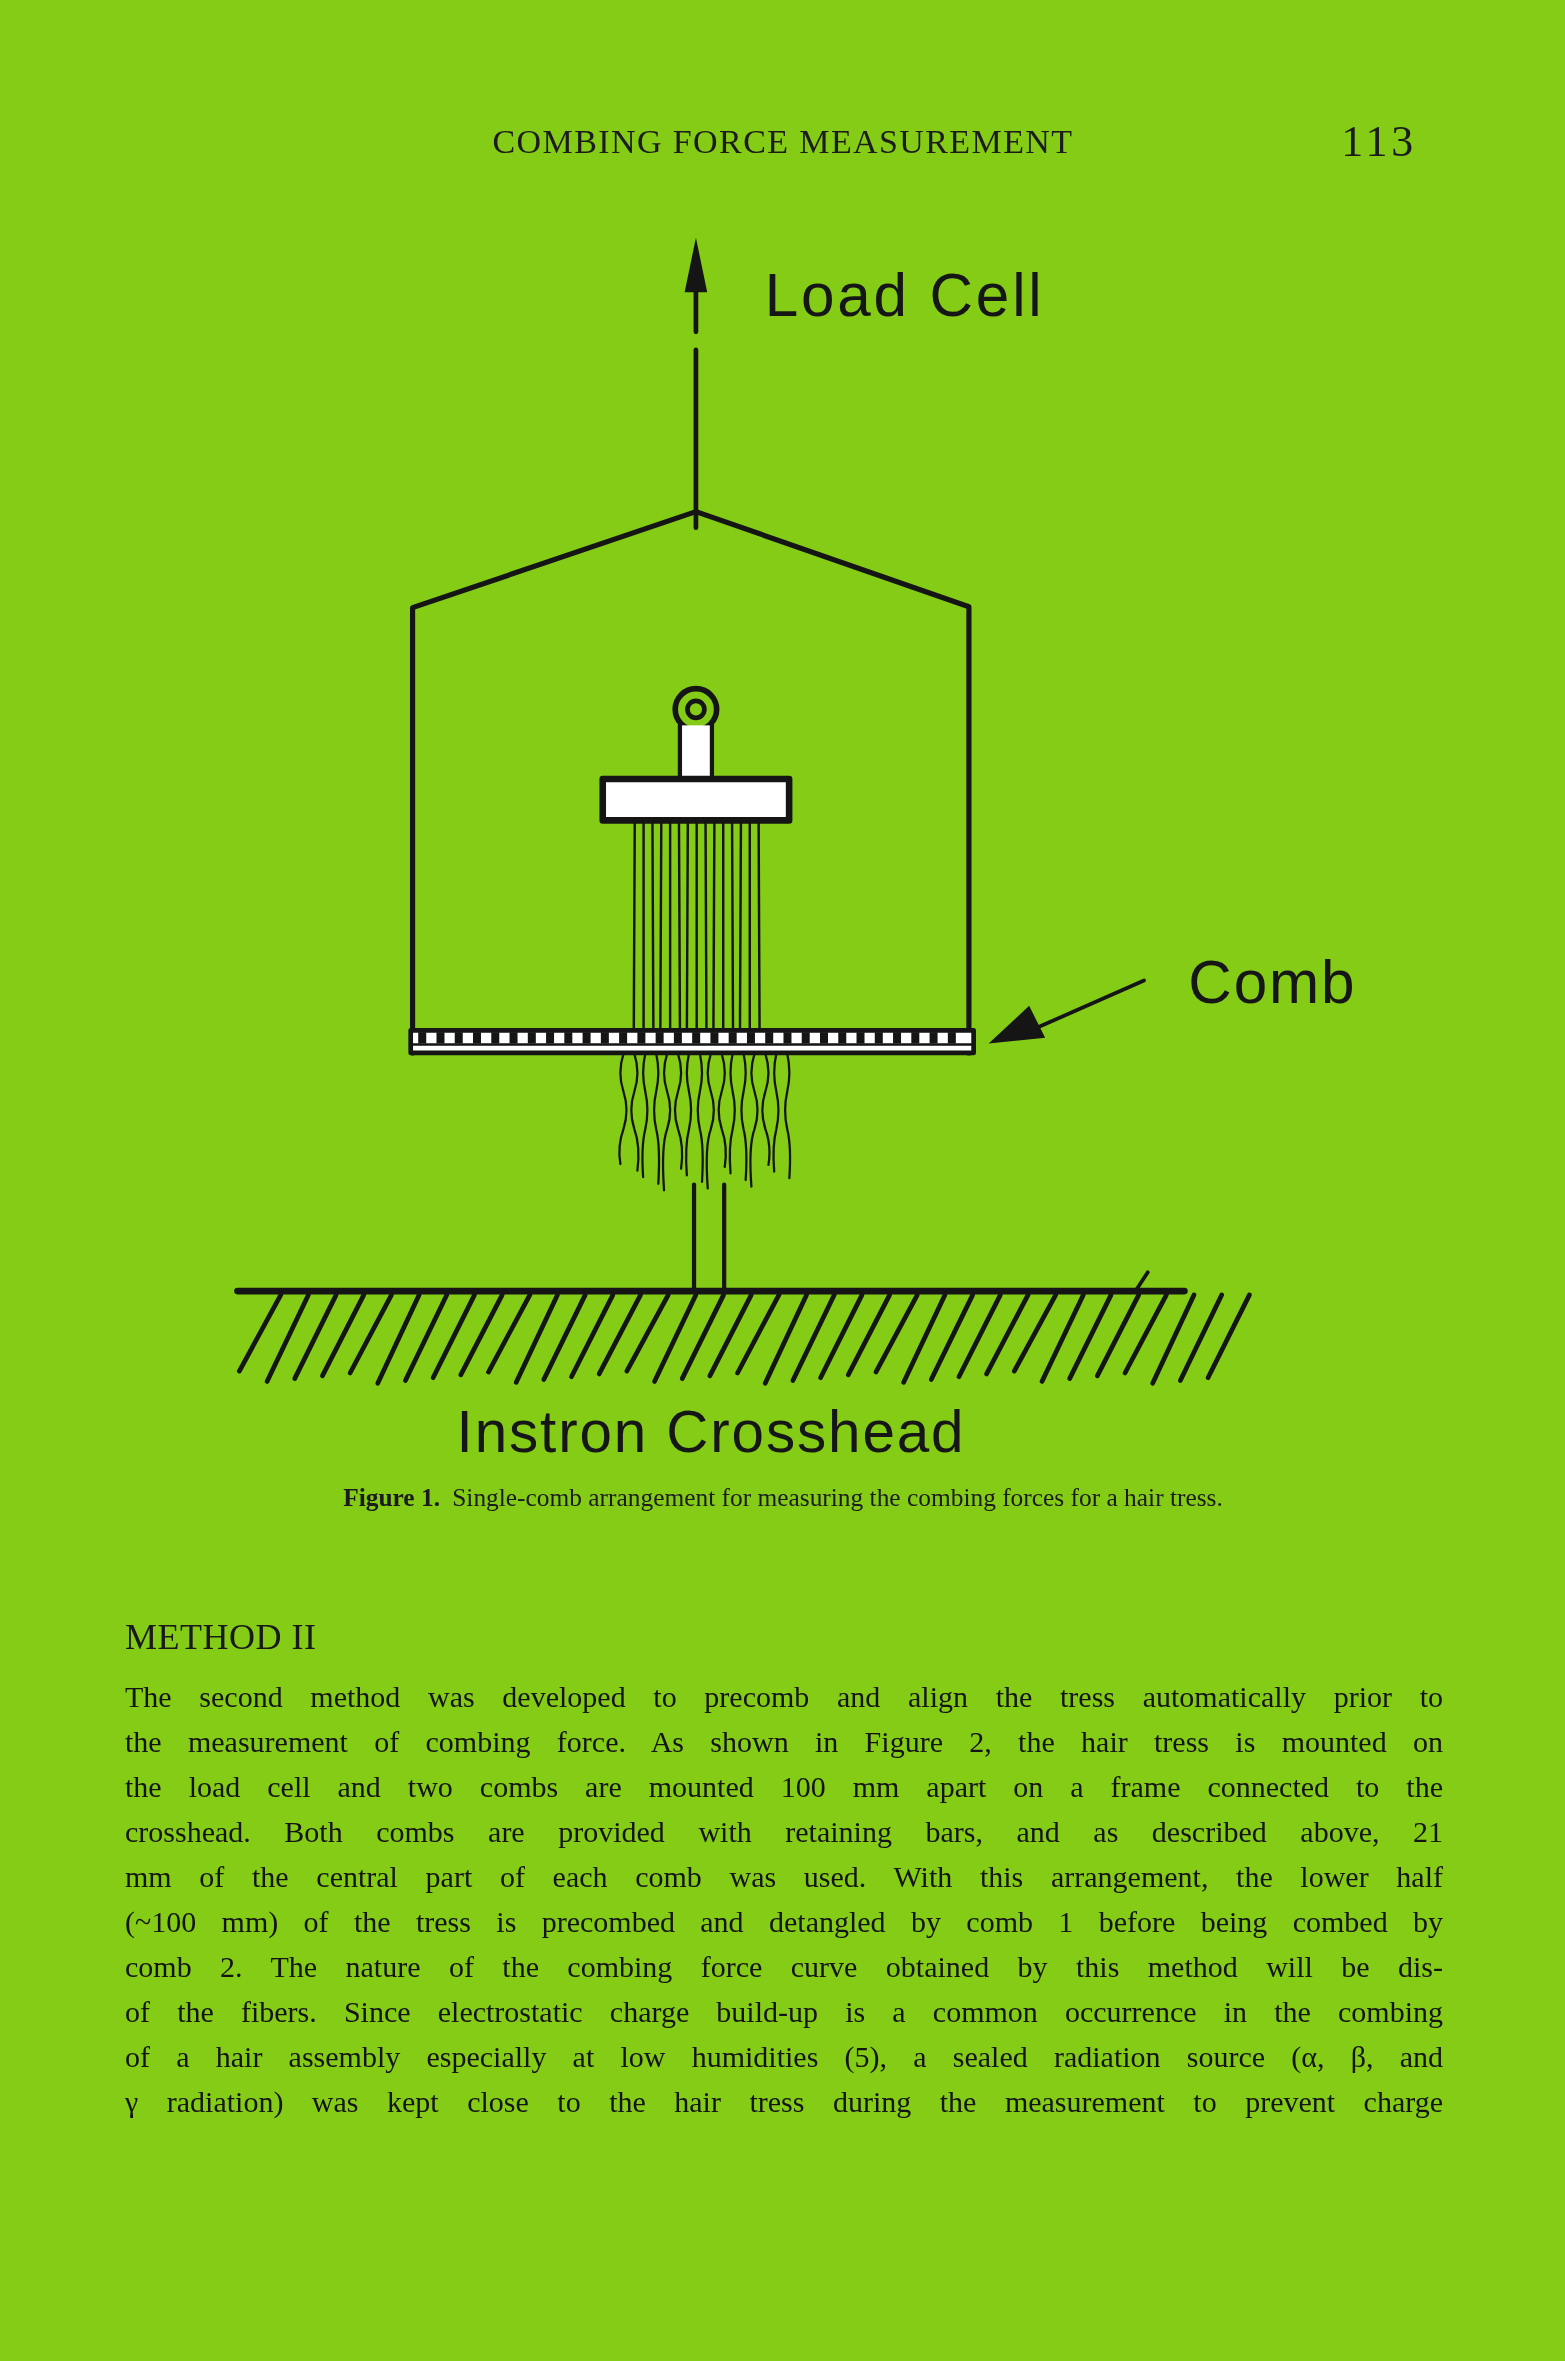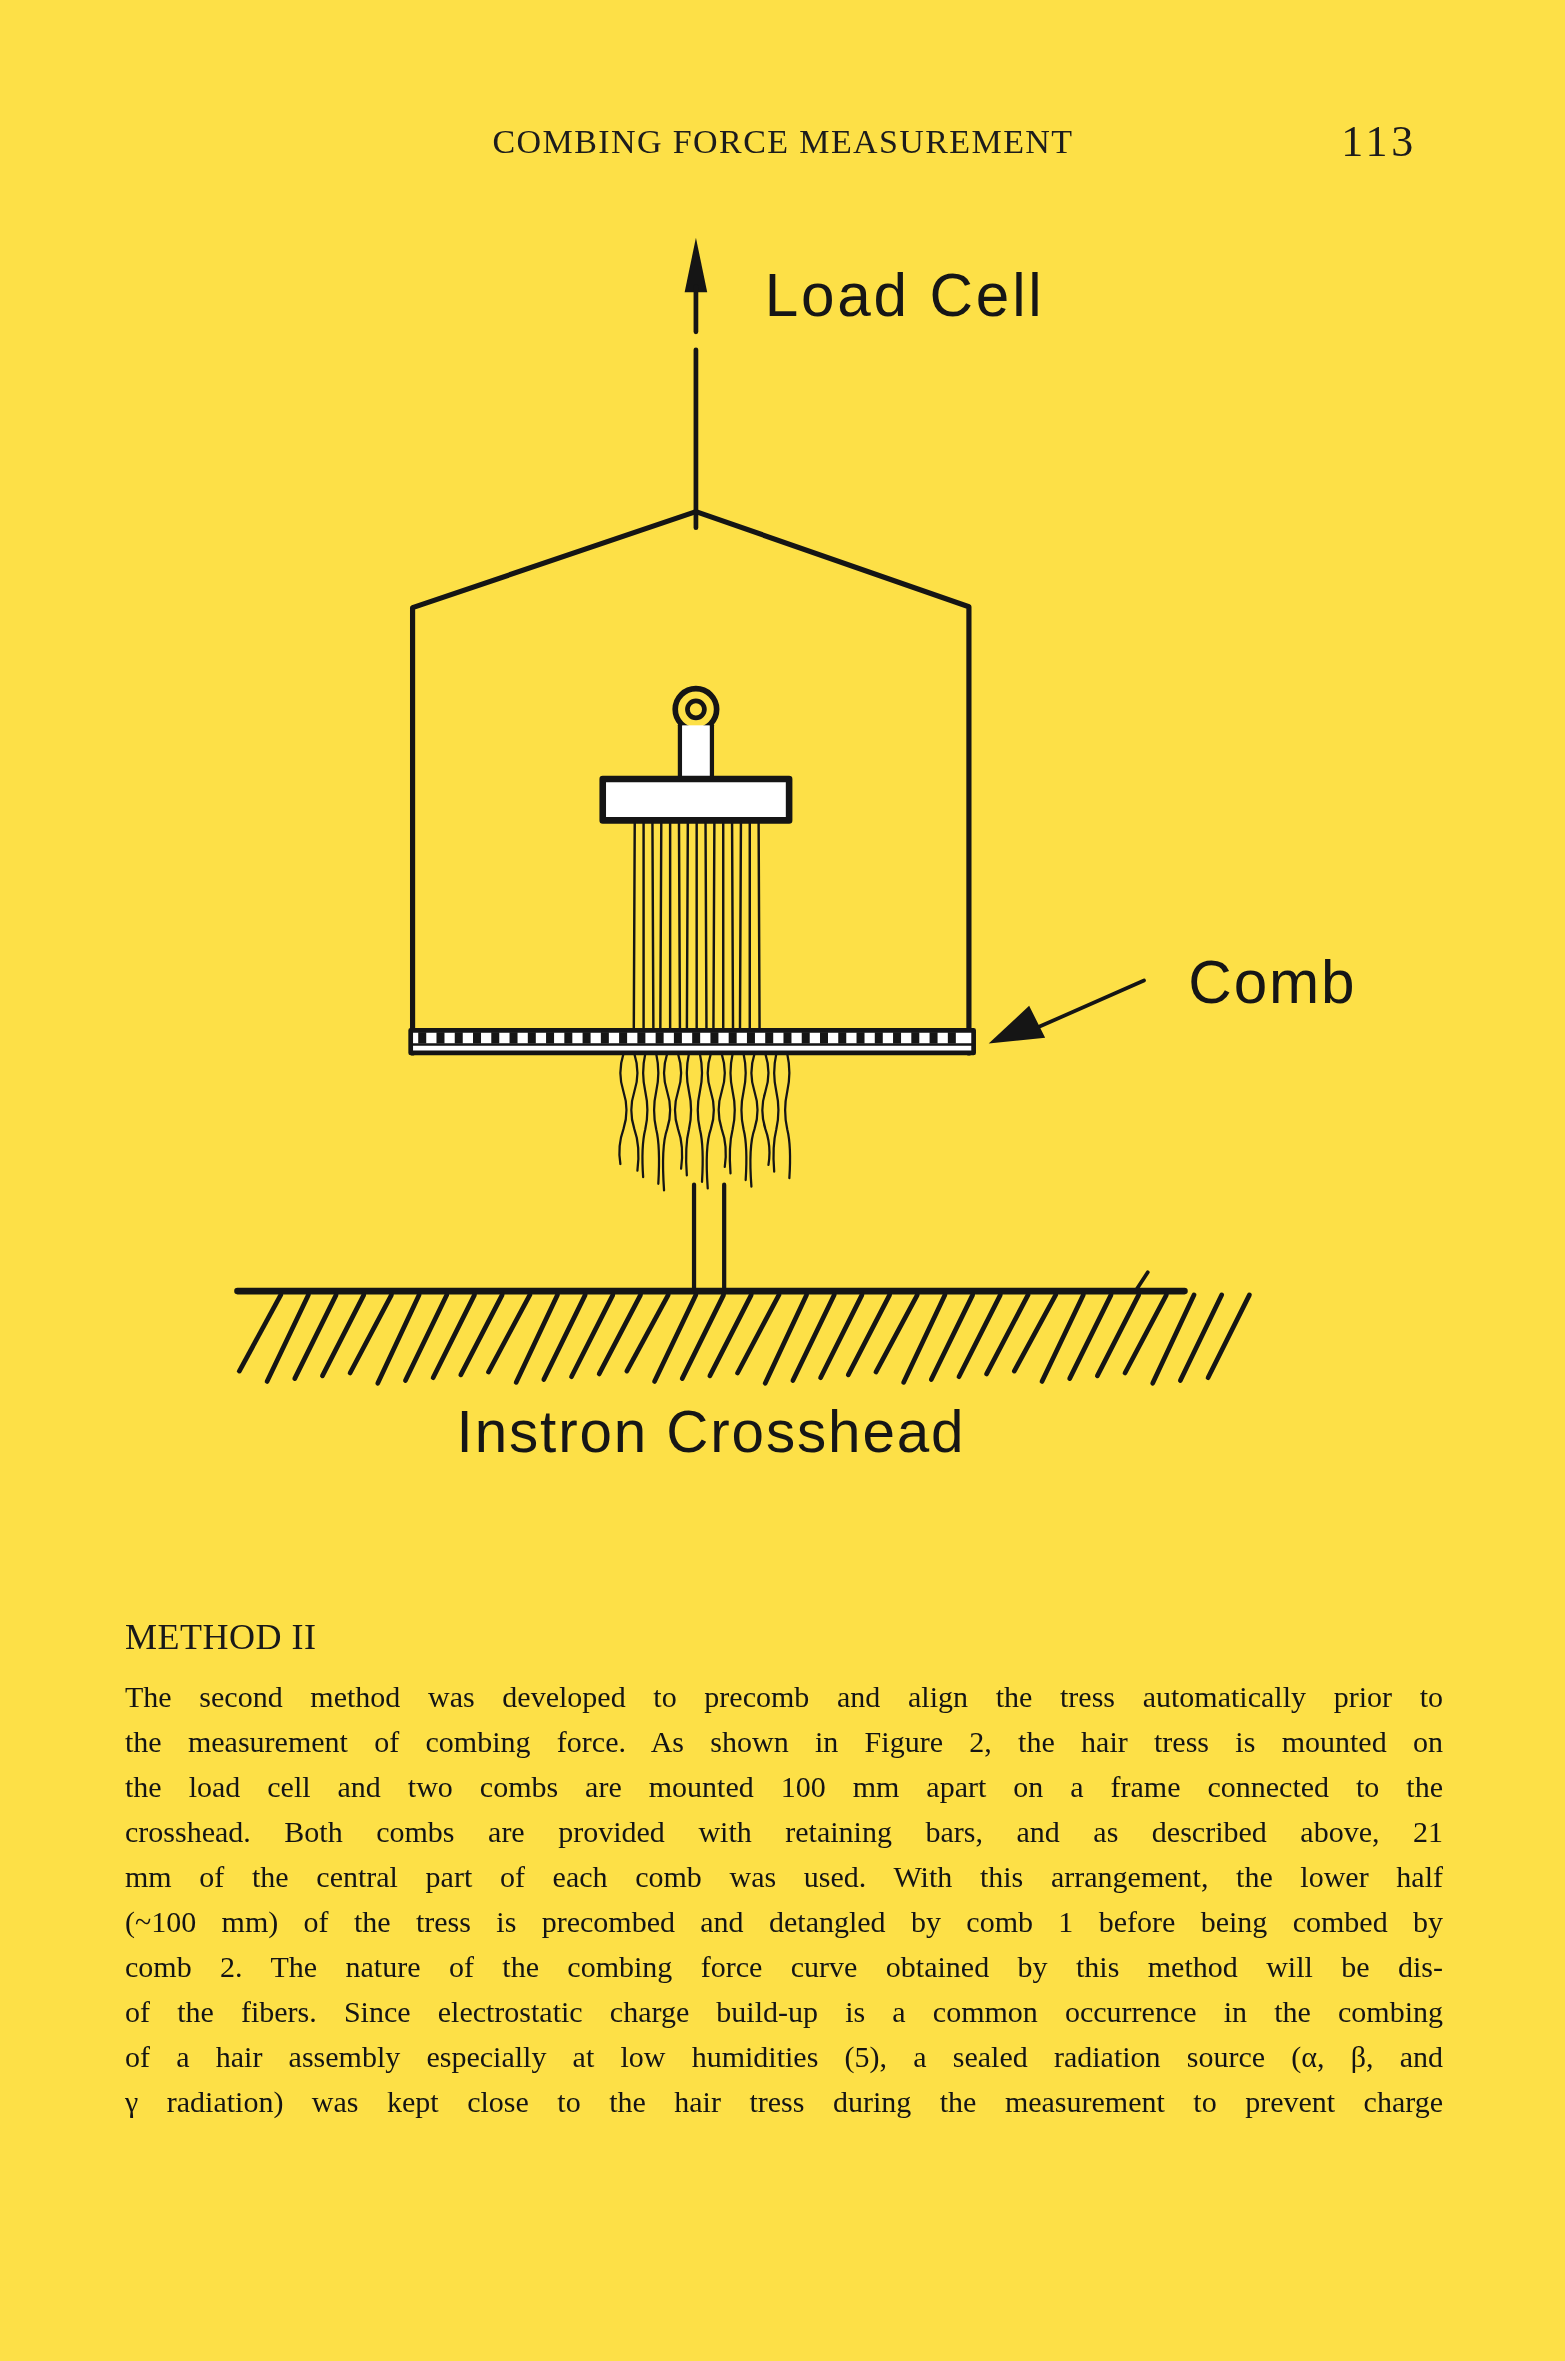--- a/index.html
+++ b/index.html
@@ -1,18 +1,18 @@
 <!DOCTYPE html>
 <html style="font-size:15px"><head>
 <meta charset="utf-8">
 <style>
   html,body { margin:0; padding:0; background:#ffffff; }
   .page {
     position:relative; width:1566px; height:2362px;
-    background:#fde047; color:#171717; overflow:hidden;
+    background:#84cc16; color:#171717; overflow:hidden;
     font-family:"Liberation Serif", serif;
   }
   
   .running-head { position:absolute; top:121px; left:0; width:100%; height:41px; }
   .head-title {
     position:absolute; left:0; right:0; text-align:center;
     font-size:34px; line-height:41px; letter-spacing:1.4px; color:#1c1c1c;
   }
   .page-number {
     position:absolute; right:149px; top:0;
@@ -201,20 +201,23 @@
           <line x1="1238.8" y1="1145" x2="1194.8" y2="1228" stroke-width="5"></line>
           <line x1="1268.1999999999998" y1="1145" x2="1224.1999999999998" y2="1239" stroke-width="5"></line>
           <line x1="1297.6" y1="1145" x2="1253.6" y2="1236" stroke-width="5"></line>
           <line x1="1327" y1="1145" x2="1283" y2="1233" stroke-width="5"></line>
         </g>
     </g>
 
     <text class="fig-label" x="755" y="1312" font-size="62" letter-spacing="2" text-anchor="middle" stroke="none">Instron Crosshead</text>
   </svg>
 
+  <div class="caption">
+    <span class="caption-label">Figure 1.</span><span class="caption-text">Single-comb arrangement for measuring the combing forces for a hair tress.</span>
+  </div>
 
   <h2 class="section-heading">METHOD II</h2>
 
   <div class="body-text">
     <div class="tline">The second method was developed to precomb and align the tress automatically prior to</div>
     <div class="tline">the measurement of combing force. As shown in Figure 2, the hair tress is mounted on</div>
     <div class="tline">the load cell and two combs are mounted 100 mm apart on a frame connected to the</div>
     <div class="tline">crosshead. Both combs are provided with retaining bars, and as described above, 21</div>
     <div class="tline">mm of the central part of each comb was used. With this arrangement, the lower half</div>
     <div class="tline">(~100 mm) of the tress is precombed and detangled by comb 1 before being combed by</div>

